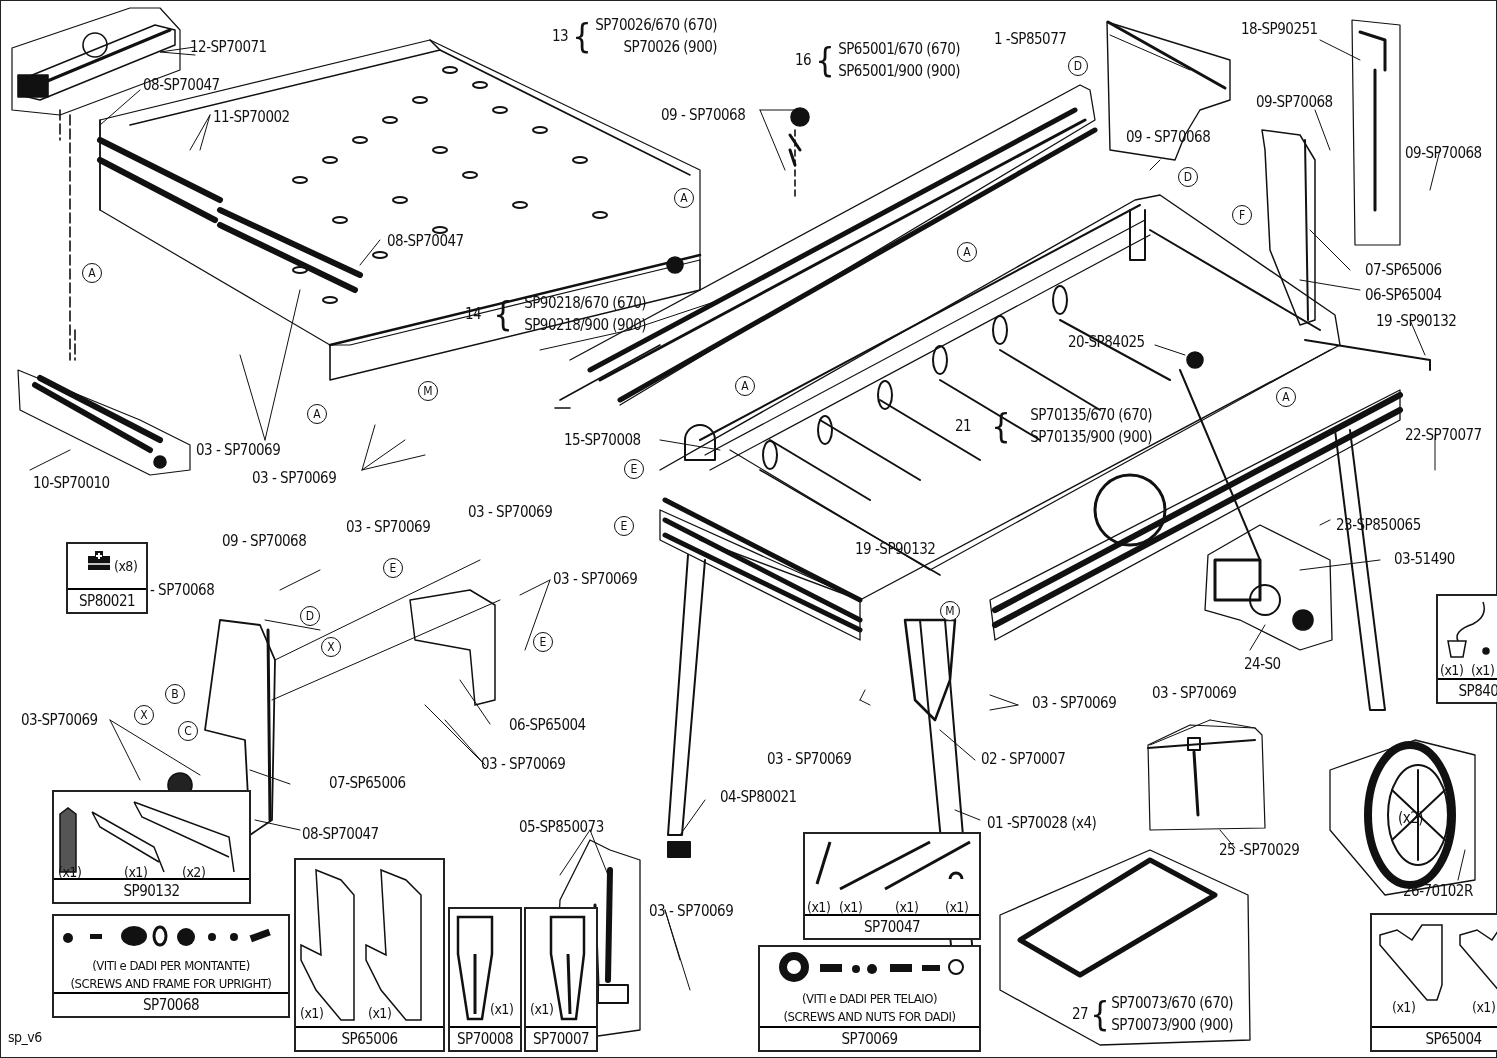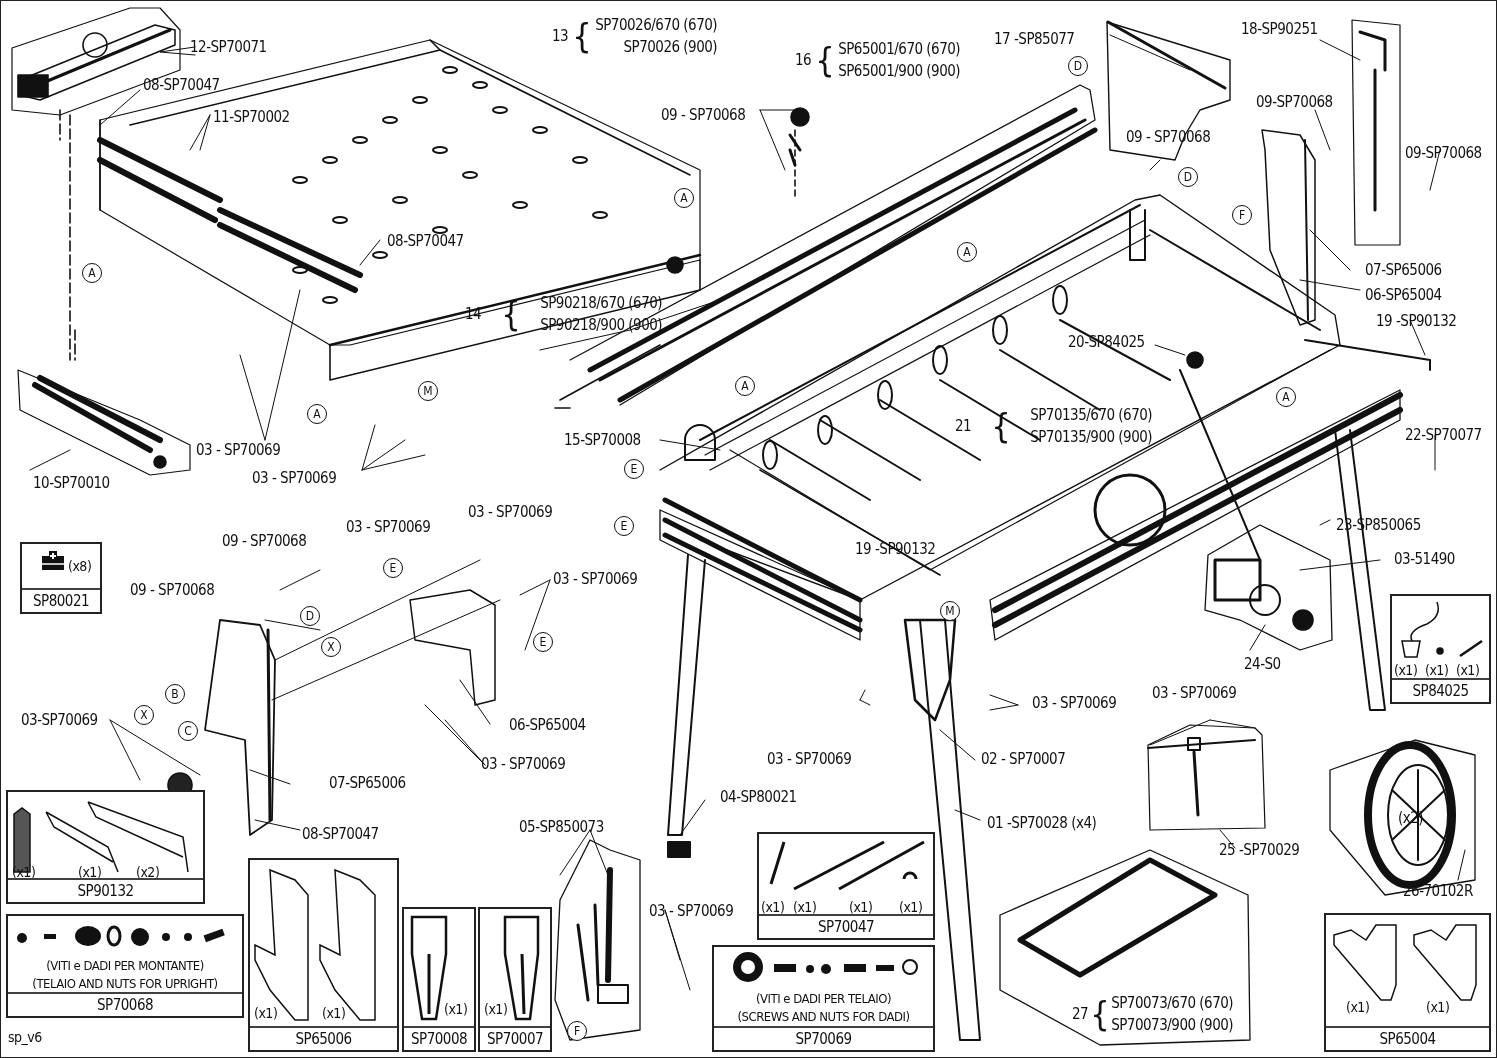--- a/index.html
+++ b/index.html
@@ -1,22 +1,22 @@
 <!DOCTYPE html>
 <html><head>
 <meta charset="utf-8">
 <style>
   html, body { margin:0; padding:0; background:#fff; }
   body { width:1497px; height:1058px; position:relative; overflow:hidden;
          font-family:"DejaVu Sans Condensed","DejaVu Sans",sans-serif; color:#111; }
   #frame { position:absolute; left:0; top:0; width:1495px; height:1056px; border:1px solid #222; }
   svg#art { position:absolute; left:0; top:0; }
   .lbl { position:absolute; font-size:15px; letter-spacing:-0.5px; white-space:nowrap; line-height:1; }
-  .box { position:absolute; border:2px solid #222; background:#fff; }
-  .box .cap { position:absolute; left:0; right:0; bottom:0; border-top:2px solid #404040;
+  .box { position:absolute; border:2px solid #222; background:#fff;margin-left:46px; }
+  .box .cap { position:absolute; left:0; right:0; bottom:0; border-top:2px solid #000000;
               text-align:center; font-size:15px; line-height:22px; letter-spacing:-0.5px; }
   .qty { position:absolute; font-size:14px; letter-spacing:-0.5px; }
   .boxtext { position:absolute; left:0; right:0; text-align:center; font-size:13px; letter-spacing:-0.5px; }
   .circ { position:absolute; width:18px; height:18px; border:1.5px solid #111; border-radius:50%;
           font-size:12px; line-height:18px; text-align:center; background:#fff; }
   .brace-lines div { line-height:22px;text-align:right; }
 </style>
 </head>
 <body>
 
@@ -211,21 +211,21 @@
 
 <div class="lbl" style="left:190px;top:40px">12-SP70071</div>
 <div class="lbl" style="left:143px;top:78px">08-SP70047</div>
 <div class="lbl" style="left:213px;top:110px">11-SP70002</div>
 <div class="lbl" style="left:387px;top:234px">08-SP70047</div>
 <div class="lbl" style="left:33px;top:476px">10-SP70010</div>
 <div class="lbl" style="left:196px;top:443px">03 - SP70069</div>
 <div class="lbl" style="left:252px;top:471px">03 - SP70069</div>
 <div class="lbl" style="left:661px;top:108px">09 - SP70068</div>
 <div class="lbl" style="left:564px;top:433px">15-SP70008</div>
-<div class="lbl" style="left:994px;top:32px">17 -SP85077</div>
+<div class="lbl" style="left:994px;top:32px">1 -SP85077</div>
 <div class="lbl" style="left:1126px;top:130px">09 - SP70068</div>
 <div class="lbl" style="left:1241px;top:22px">18-SP90251</div>
 <div class="lbl" style="left:1256px;top:95px">09-SP70068</div>
 <div class="lbl" style="left:1405px;top:146px">09-SP70068</div>
 <div class="lbl" style="left:1365px;top:263px">07-SP65006</div>
 <div class="lbl" style="left:1365px;top:288px">06-SP65004</div>
 <div class="lbl" style="left:1376px;top:314px">19 -SP90132</div>
 <div class="lbl" style="left:1068px;top:335px">20-SP84025</div>
 <div class="lbl" style="left:1405px;top:428px">22-SP70077</div>
 <div class="lbl" style="left:1336px;top:518px">23-SP850065</div>
@@ -263,21 +263,21 @@
     </span>
 </div>
 <div class="lbl" style="left:795px;top:38px;display:flex;align-items:center;gap:4px">
   <span>16</span>
   <span style="font-size:34px;line-height:1">{</span>
   <span class="brace-lines">
       <div>SP65001/670 (670)</div>
       <div>SP65001/900 (900)</div>
     </span>
 </div>
-<div class="lbl" style="left:465px;top:292px;display:flex;align-items:center;gap:20px">
+<div class="lbl" style="left:465px;top:292px;display:flex;align-items:center;gap:12px">
   <span>14</span>
   <span style="font-size:34px;line-height:1">{</span>
   <span class="brace-lines">
       <div>SP90218/670 (670)</div>
       <div>SP90218/900 (900)</div>
     </span>
 </div>
 <div class="lbl" style="left:955px;top:404px;display:flex;align-items:center;gap:20px">
   <span>21</span>
   <span style="font-size:34px;line-height:1">{</span>
@@ -345,21 +345,21 @@
     <circle cx="14" cy="18" r="5"></circle>
       <rect x="36" y="14" width="12" height="5"></rect>
       <ellipse cx="80" cy="16" rx="13" ry="10"></ellipse>
     <ellipse cx="106" cy="16" rx="6" ry="9" fill="none" stroke="#111" stroke-width="3"></ellipse>
       <circle cx="132" cy="17" r="9"></circle>
     <circle cx="158" cy="17" r="4"></circle>
       <circle cx="180" cy="17" r="4"></circle>
       <rect x="196" y="12" width="20" height="7" transform="rotate(-20 206 15)"></rect>
   </svg>
   <div class="boxtext" style="top:42px">(VITI e DADI PER MONTANTE)</div>
-  <div class="boxtext" style="top:60px">(TELAIO AND NUTS FOR UPRIGHT)</div>
+  <div class="boxtext" style="top:60px">(SCREWS AND FRAME FOR UPRIGHT)</div>
   <div class="cap">SP70068</div>
 </div>
 
 <div class="box" style="left:248px;top:858px;width:147px;height:190px">
   <svg style="position:absolute;left:0;top:0" width="147" height="165" fill="none" stroke="#111" stroke-width="1.5">
     <path d="M20 10 L45 20 L58 35 L58 160 L45 160 L20 130 L5 100 L5 85 L25 95 Z"></path>
     <path d="M85 10 L110 20 L125 35 L125 160 L110 160 L85 130 L70 100 L70 85 L90 95 Z"></path>
   </svg>
   <span class="qty" style="left:4px;top:145px">(x1)</span>
   <span class="qty" style="left:72px;top:145px">(x1)</span>

